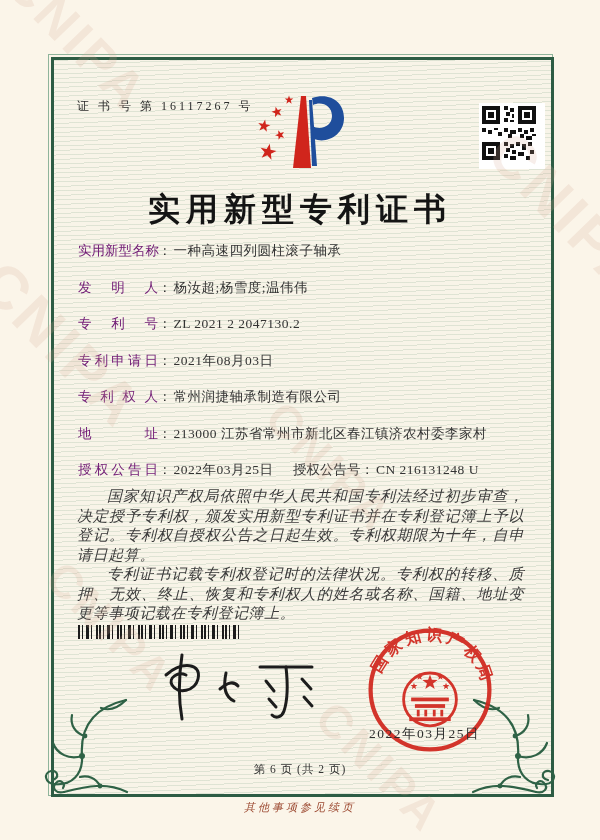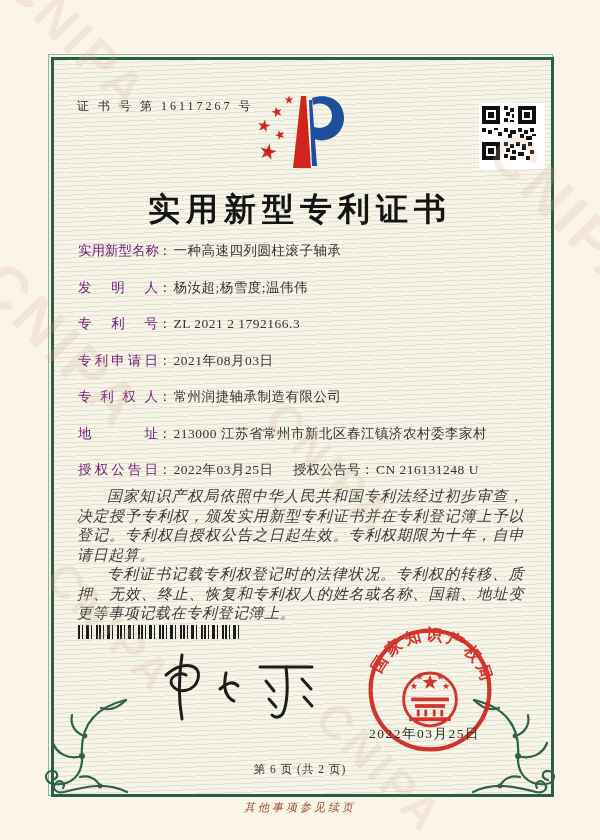--- a/index.html
+++ b/index.html
@@ -186,21 +186,21 @@
   <div class="title">实用新型专利证书</div>
 
   <div class="fields">
     <div class="frow">
       <span class="lbl">实用新型名称</span><span class="colon">：</span><span class="val">一种高速四列圆柱滚子轴承</span>
     </div>
     <div class="frow">
       <span class="lbl">发明人</span><span class="colon">：</span><span class="val">杨汝超;杨雪度;温伟伟</span>
     </div>
     <div class="frow">
-      <span class="lbl">专利号</span><span class="colon">：</span><span class="val">ZL 2021 2 1792166.3</span>
+      <span class="lbl">专利号</span><span class="colon">：</span><span class="val">ZL 2021 2 2047130.2</span>
     </div>
     <div class="frow">
       <span class="lbl">专利申请日</span><span class="colon">：</span><span class="val">2021年08月03日</span>
     </div>
     <div class="frow">
       <span class="lbl">专利权人</span><span class="colon">：</span><span class="val">常州润捷轴承制造有限公司</span>
     </div>
     <div class="frow">
       <span class="lbl">地址</span><span class="colon">：</span><span class="val">213000 江苏省常州市新北区春江镇济农村委李家村</span>
     </div>

